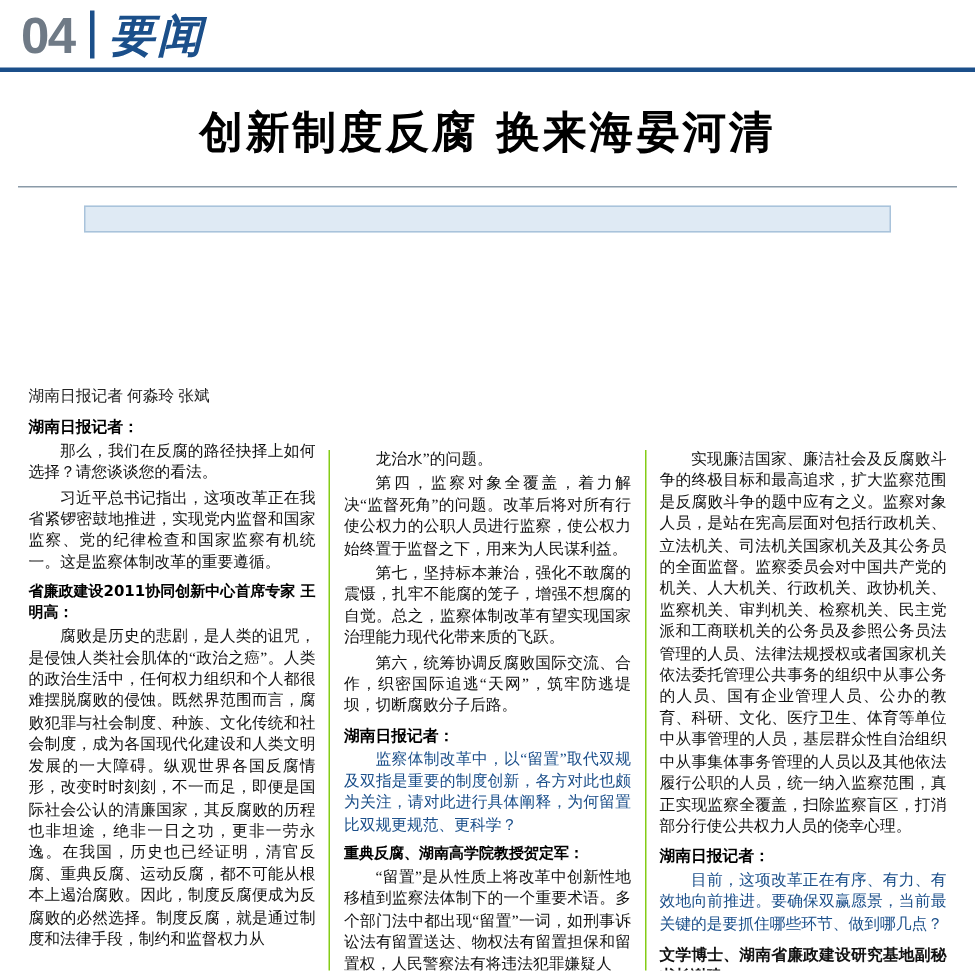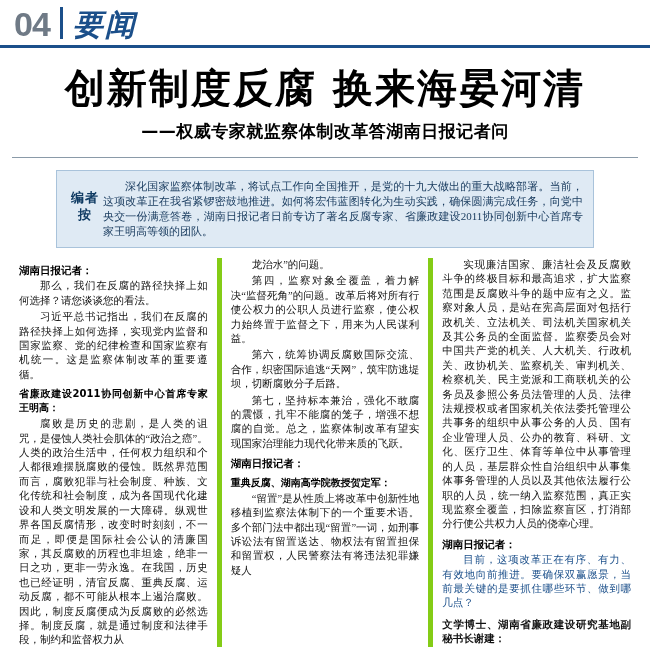--- a/index.html
+++ b/index.html
@@ -30,21 +30,21 @@
   .section-name{
     font-family:"DejaVu Sans", sans-serif;
     font-size:30px;font-weight:bold;color:#1b4f8a;
     line-height:32px;letter-spacing:2px;font-style:italic;
   }
 
   
   .headline-wrap{padding:18px 10px 4px 10px;text-align:center;}
   .headline{
     font-family:"DejaVu Sans", sans-serif;
-    font-size:40px;font-weight:bold;color:#000;
+    font-size:29px;font-weight:bold;color:#000;
     letter-spacing:2px;line-height:44px;
     white-space:nowrap;
   }
   .subhead{
     margin-top:10px;
     font-family:"DejaVu Sans", sans-serif;
     font-size:17px;font-weight:bold;color:#000;
     letter-spacing:0.5px;
   }
   .rule-thin{
@@ -86,21 +86,21 @@
   }
   .col{
     flex:1 1 0;
     padding:0 9px;
     box-sizing:border-box;
     font-size:10.5px;
     line-height:14.4px;
     text-align:justify;
     overflow:hidden;
   }
-  .col + .col{border-left:5px solid #84cc16;}
+  .col + .col{border-left:1px solid #84cc16;margin-top:42px;}
   .col p{margin:0 0 2px 0;text-indent:2em;}
   .byline{
     text-indent:0;font-size:10.5px;margin-bottom:6px;color:#222;
   }
   .q{
     font-family:"DejaVu Sans", sans-serif;
     font-weight:bold;font-size:10.5px;color:#000;
     text-indent:0;margin:5px 0 2px 0;
   }
   .speaker{
@@ -122,44 +122,43 @@
 <div class="page">
 
   <div class="masthead">
     <div class="folio">04</div>
     <div class="folio-rule"></div>
     <div class="section-name">要闻</div>
   </div>
 
   <div class="headline-wrap">
     <div class="headline">创新制度反腐  换来海晏河清</div>
-    <div class="subhead">——权威专家就监察体制改革答湖南日报记者问</div>
   </div>
   <div class="rule-thin"></div>
 
   <div class="editor-box">
-    <div class="editor-label">编者按</div>
-    <div class="editor-text">深化国家监察体制改革，将试点工作向全国推开，是党的十九大做出的重大战略部署。当前，这项改革正在我省紧锣密鼓地推进。如何将宏伟蓝图转化为生动实践，确保圆满完成任务，向党中央交一份满意答卷，湖南日报记者日前专访了著名反腐专家、省廉政建设2011协同创新中心首席专家王明高等领的团队。</div>
   </div>
 
   <div class="columns">
     <div class="col">
+      <div class="byline">湖南日报记者 何淼玲 张斌</div>
       <div class="q">湖南日报记者：</div>
       <p>那么，我们在反腐的路径抉择上如何选择？请您谈谈您的看法。</p>
-      <p>习近平总书记指出，我们在反腐的路径抉择上如何选择，实现党内监督和国家监察、党的纪律检查和国家监察有机统一。这是监察体制改革的重要遵循。</p>
+      <p>习近平总书记指出，这项改革正在我省紧锣密鼓地推进，实现党内监督和国家监察、党的纪律检查和国家监察有机统一。这是监察体制改革的重要遵循。</p>
       <div class="speaker">省廉政建设2011协同创新中心首席专家 王明高：</div>
       <p>腐败是历史的悲剧，是人类的诅咒，是侵蚀人类社会肌体的“政治之癌”。人类的政治生活中，任何权力组织和个人都很难摆脱腐败的侵蚀。既然界范围而言，腐败犯罪与社会制度、种族、文化传统和社会制度，成为各国现代化建设和人类文明发展的一大障碍。纵观世界各国反腐情形，改变时时刻刻，不一而足，即便是国际社会公认的清廉国家，其反腐败的历程也非坦途，绝非一日之功，更非一劳永逸。在我国，历史也已经证明，清官反腐、重典反腐、运动反腐，都不可能从根本上遏治腐败。因此，制度反腐便成为反腐败的必然选择。制度反腐，就是通过制度和法律手段，制约和监督权力从</p>
     </div>
 
     <div class="col">
       <p>龙治水”的问题。</p>
       <p>第四，监察对象全覆盖，着力解决“监督死角”的问题。改革后将对所有行使公权力的公职人员进行监察，使公权力始终置于监督之下，用来为人民谋利益。</p>
+      <p>第七，坚持标本兼治，强化不敢腐的震慑，扎牢不能腐的笼子，增强不想腐的自觉。总之，监察体制改革有望实现国家治理能力现代化带来质的飞跃。</p>
       <p>第六，统筹协调反腐败国际交流、合作，织密国际追逃“天网”，筑牢防逃堤坝，切断腐败分子后路。</p>
-      <p>第七，坚持标本兼治，强化不敢腐的震慑，扎牢不能腐的笼子，增强不想腐的自觉。总之，监察体制改革有望实现国家治理能力现代化带来质的飞跃。</p>
       <div class="q">湖南日报记者：</div>
+      <p class="blue-body">监察体制改革中，以“留置”取代双规及双指是重要的制度创新，各方对此也颇为关注，请对此进行具体阐释，为何留置比双规更规范、更科学？</p>
       <div class="speaker">重典反腐、湖南高学院教授贺定军：</div>
       <p>“留置”是从性质上将改革中创新性地移植到监察法体制下的一个重要术语。多个部门法中都出现“留置”一词，如刑事诉讼法有留置送达、物权法有留置担保和留置权，人民警察法有将违法犯罪嫌疑人</p>
     </div>
 
     <div class="col">
       <p>实现廉洁国家、廉洁社会及反腐败斗争的终极目标和最高追求，扩大监察范围是反腐败斗争的题中应有之义。监察对象人员，是站在宪高层面对包括行政机关、立法机关、司法机关国家机关及其公务员的全面监督。监察委员会对中国共产党的机关、人大机关、行政机关、政协机关、监察机关、审判机关、检察机关、民主党派和工商联机关的公务员及参照公务员法管理的人员、法律法规授权或者国家机关依法委托管理公共事务的组织中从事公务的人员、国有企业管理人员、公办的教育、科研、文化、医疗卫生、体育等单位中从事管理的人员，基层群众性自治组织中从事集体事务管理的人员以及其他依法履行公职的人员，统一纳入监察范围，真正实现监察全覆盖，扫除监察盲区，打消部分行使公共权力人员的侥幸心理。</p>
       <div class="q">湖南日报记者：</div>
       <p class="blue-body">目前，这项改革正在有序、有力、有效地向前推进。要确保双赢愿景，当前最关键的是要抓住哪些环节、做到哪几点？</p>
       <div class="tail-name">文学博士、湖南省廉政建设研究基地副秘书长谢建：</div>
 

